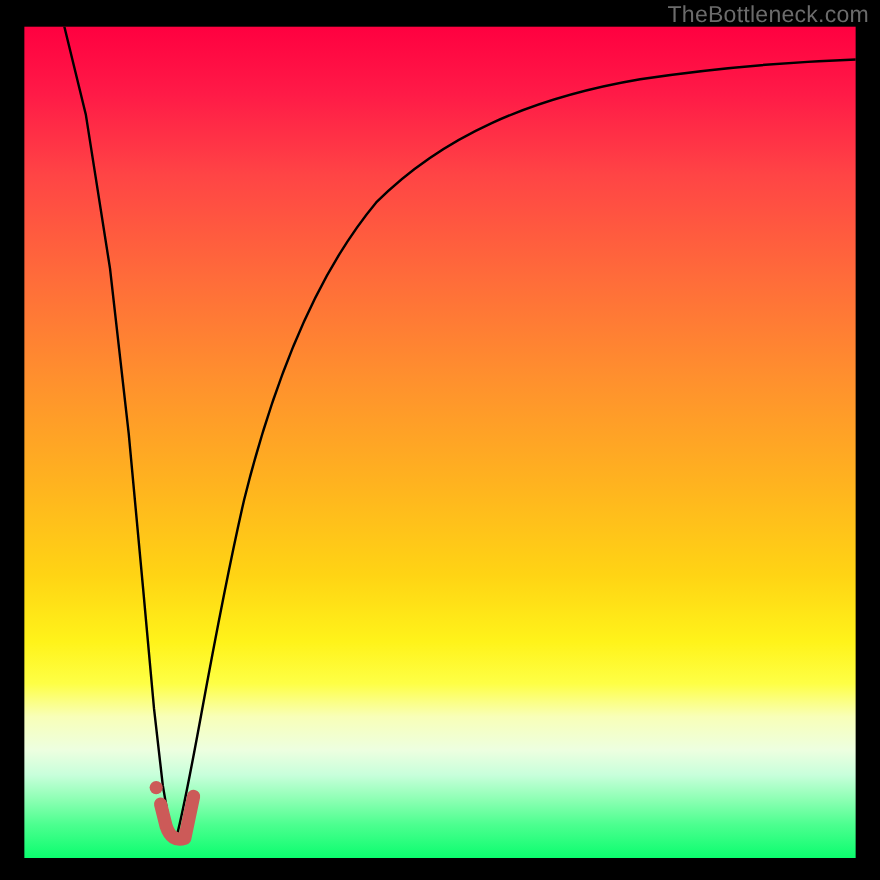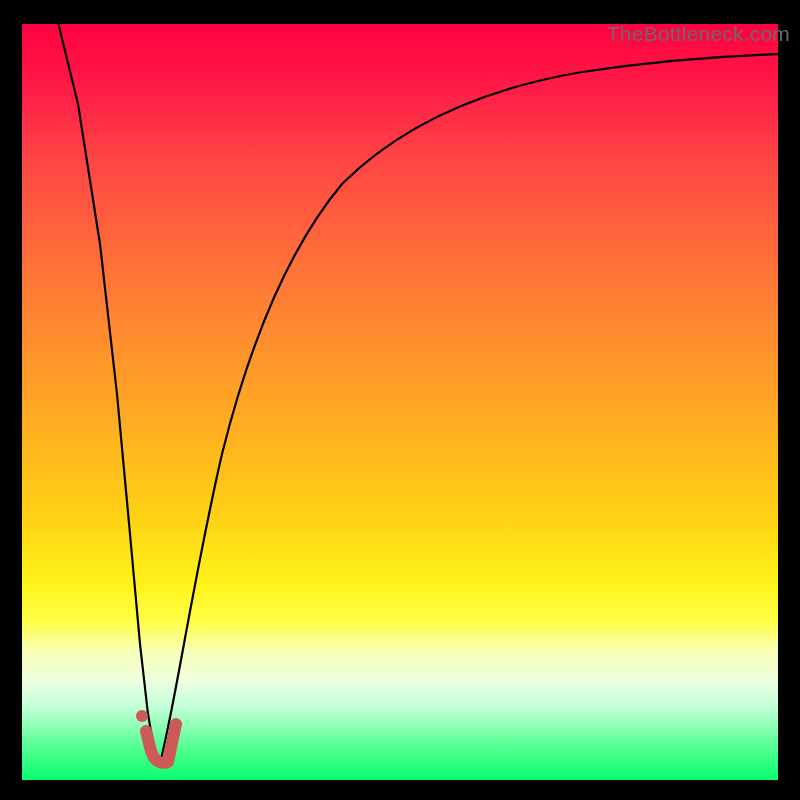--- a/index.html
+++ b/index.html
@@ -18,21 +18,20 @@
   }
   .watermark {
     position: absolute;
     top: 2px;
     right: 10px;
     color: #6b6b6b;
     font-size: 21px;
     font-weight: 400;
     letter-spacing: 0.2px;
     z-index: 10;
-    margin-top: 20px;
   }
   .plot-area {
     position: absolute;
     left: 22px;
     top: 24px;
     width: 756px;
     height: 756px;
     overflow: hidden;
   }
   .gradient {

